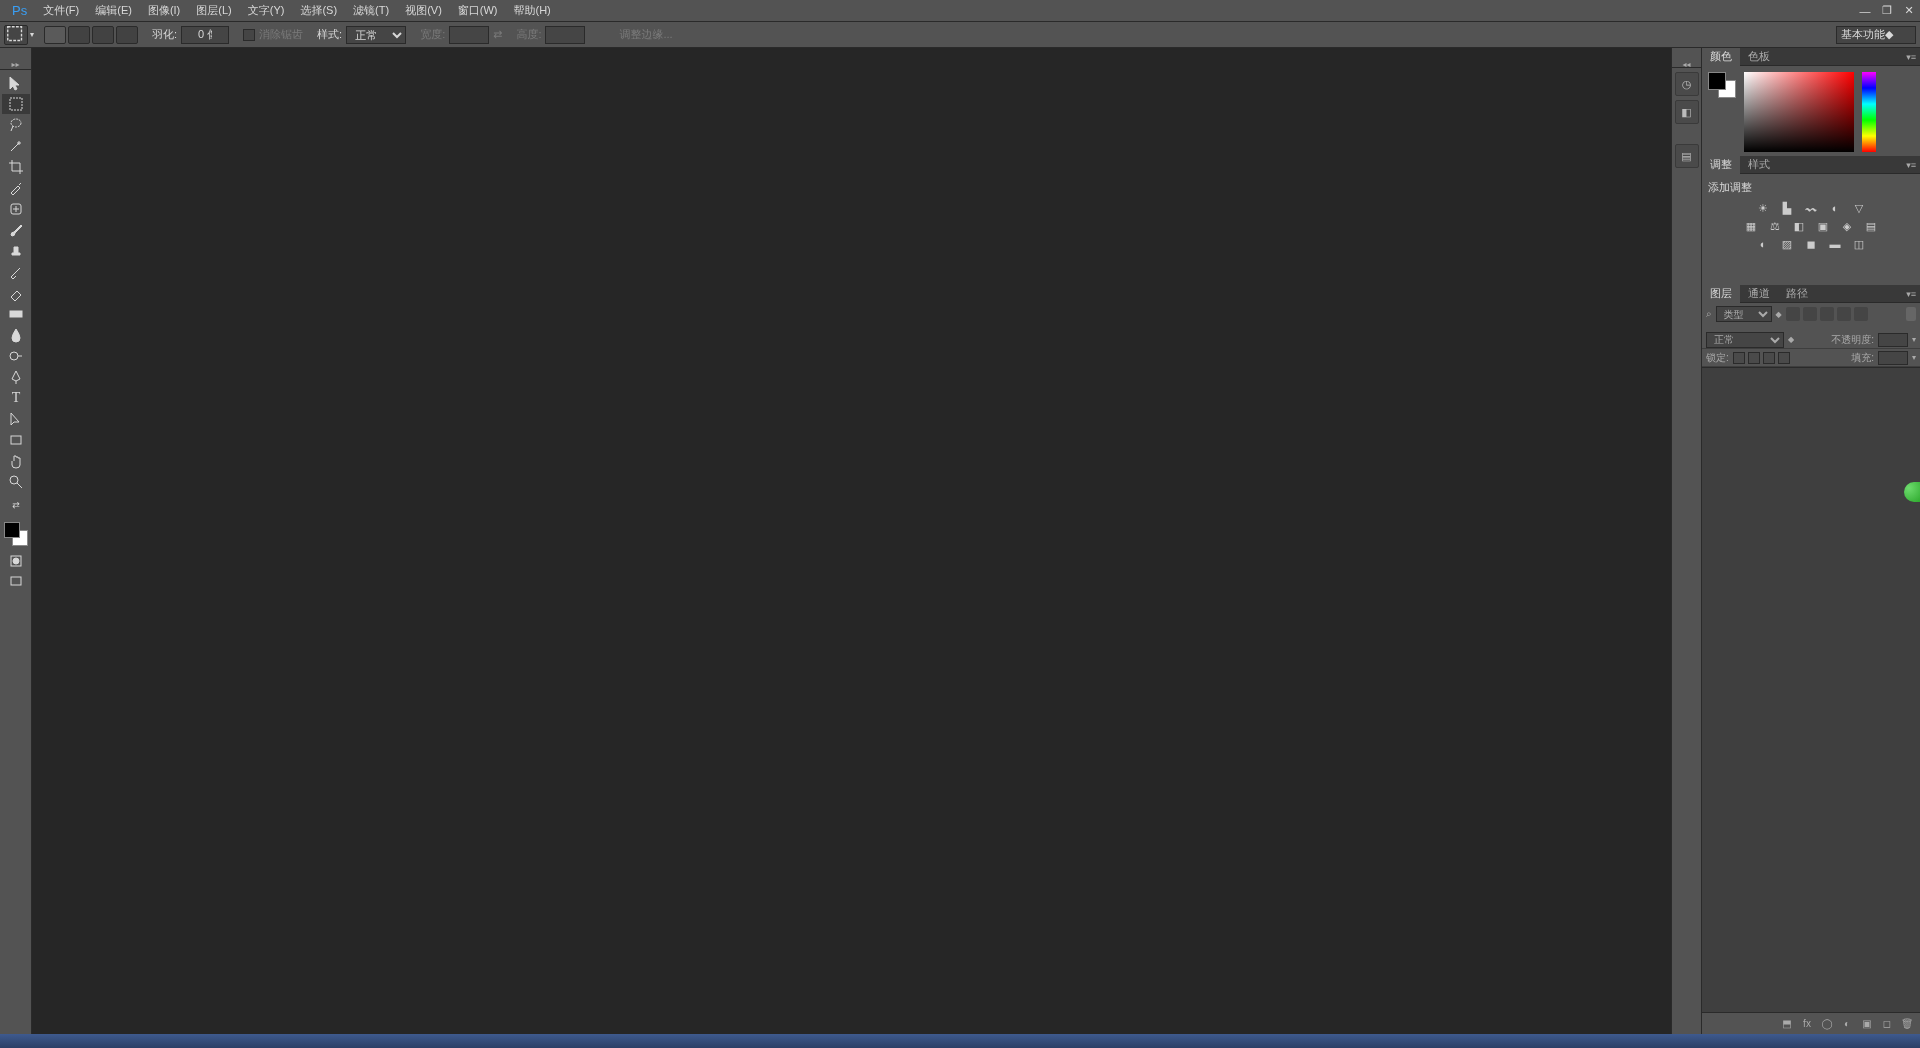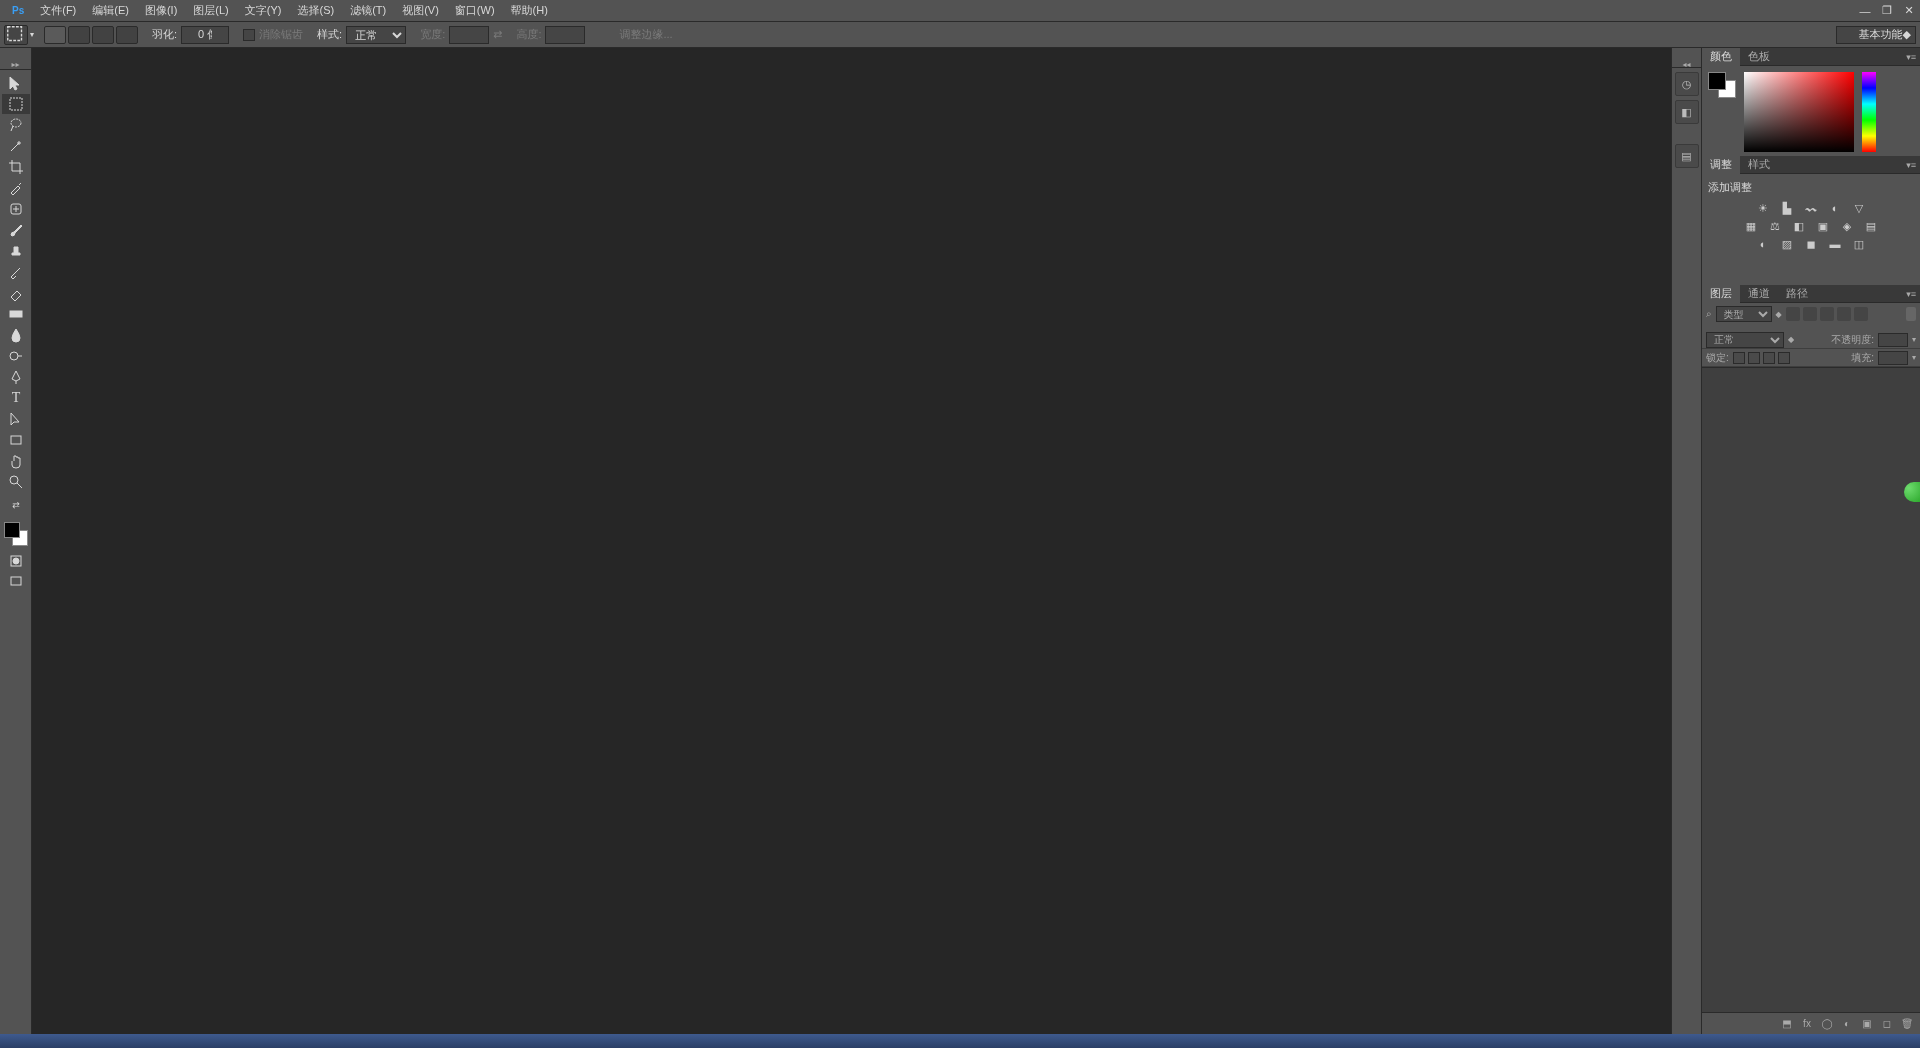--- a/index.html
+++ b/index.html
@@ -1,33 +1,33 @@
 <!DOCTYPE html>
 <html><head>
 <meta charset="utf-8">
 <style>
 * { margin: 0; padding: 0; box-sizing: border-box; font-family: "Microsoft YaHei", Arial, sans-serif; }
 body { background: #535353; width: 1920px; height: 1048px; overflow: hidden; position: relative; }
 .menubar { height: 22px; background: #535353; color: #d8d8d8; display: flex; align-items: center; font-size: 11px; padding-left: 4px; border-bottom: 1px solid #2a2a2a; }
-.ps-logo { color: #3a9ff5; font-weight: bold; font-size: 10px; padding: 0 8px; }
+.ps-logo { color: #3a9ff5; font-weight: normal; font-size: 13px; padding: 0 8px; }
 .menu-item { padding: 0 8px; cursor: pointer; }
 .win-controls { margin-left: auto; display: flex; }
 .win-btn { width: 22px; height: 18px; display: flex; align-items: center; justify-content: center; cursor: pointer; font-size: 11px; color: #d8d8d8; }
 .options-bar { height: 26px; background: #535353; border-bottom: 1px solid #2a2a2a; display: flex; align-items: center; padding: 0 4px; color: #d8d8d8; font-size: 11px; gap: 4px; }
 .opt-tool-icon { width: 24px; height: 20px; border: 1px solid #2a2a2a; background: #454545; border-radius: 2px; display: flex; align-items: center; justify-content: center; }
 .opt-arrow { font-size: 8px; margin-left: -2px; }
 .opt-group { display: flex; gap: 2px; margin-left: 6px; }
 .opt-btn { width: 22px; height: 18px; border: 1px solid #2a2a2a; background: #424242; border-radius: 2px; }
 .opt-btn.active { background: #5a5a5a; }
 .opt-label { margin-left: 10px; }
 .opt-input { width: 48px; height: 18px; background: #454545; color: #d8d8d8; border: 1px solid #2a2a2a; font-size: 11px; padding: 0 16px; }
 .opt-check { margin-left: 10px; width: 12px; height: 12px; background: #454545; border: 1px solid #2a2a2a; }
 .opt-select { width: 60px; height: 18px; background: #454545; color: #d8d8d8; border: 1px solid #2a2a2a; font-size: 11px; padding: 0 4px; }
 .opt-disabled { color: #7a7a7a; }
-.workspace-sel { margin-left: auto; height: 18px; width: 80px; background: #454545; border: 1px solid #2a2a2a; color: #d8d8d8; font-size: 11px; padding: 0 4px; display: flex; align-items: center; justify-content: flex-end; }
+.workspace-sel { margin-left: auto; height: 18px; width: 80px; background: #454545; border: 1px solid #2a2a2a; color: #d8d8d8; font-size: 11px; padding: 0 4px; display: flex; align-items: center; justify-content: flex-start; }
 .main-layout { display: flex; height: calc(100% - 48px - 14px); }
 .toolbox { width: 32px; background: #535353; border-right: 1px solid #2a2a2a; display: flex; flex-direction: column; padding-top: 12px; gap: 1px; }
 .toolbox-expand { height: 10px; text-align: center; font-size: 8px; color: #aaa; border-bottom: 1px solid #2a2a2a; margin-bottom: 2px; }
 .tool { width: 28px; height: 20px; display: flex; align-items: center; justify-content: center; color: #d8d8d8; font-size: 12px; cursor: pointer; margin-left: 2px; position: relative; }
 .tool.active { background: #3a3a3a; }
 .tool svg { width: 16px; height: 16px; fill: #d8d8d8; stroke: #d8d8d8; }
 .color-swatches { margin-top: 6px; margin-left: 4px; position: relative; width: 24px; height: 24px; }
 .color-fg { position: absolute; width: 16px; height: 16px; background: #000; border: 1px solid #888; top: 0; left: 0; z-index: 2; }
 .color-bg { position: absolute; width: 16px; height: 16px; background: #fff; border: 1px solid #888; bottom: 0; right: 0; }
 .canvas-area { flex: 1; background: #262626; position: relative; }

